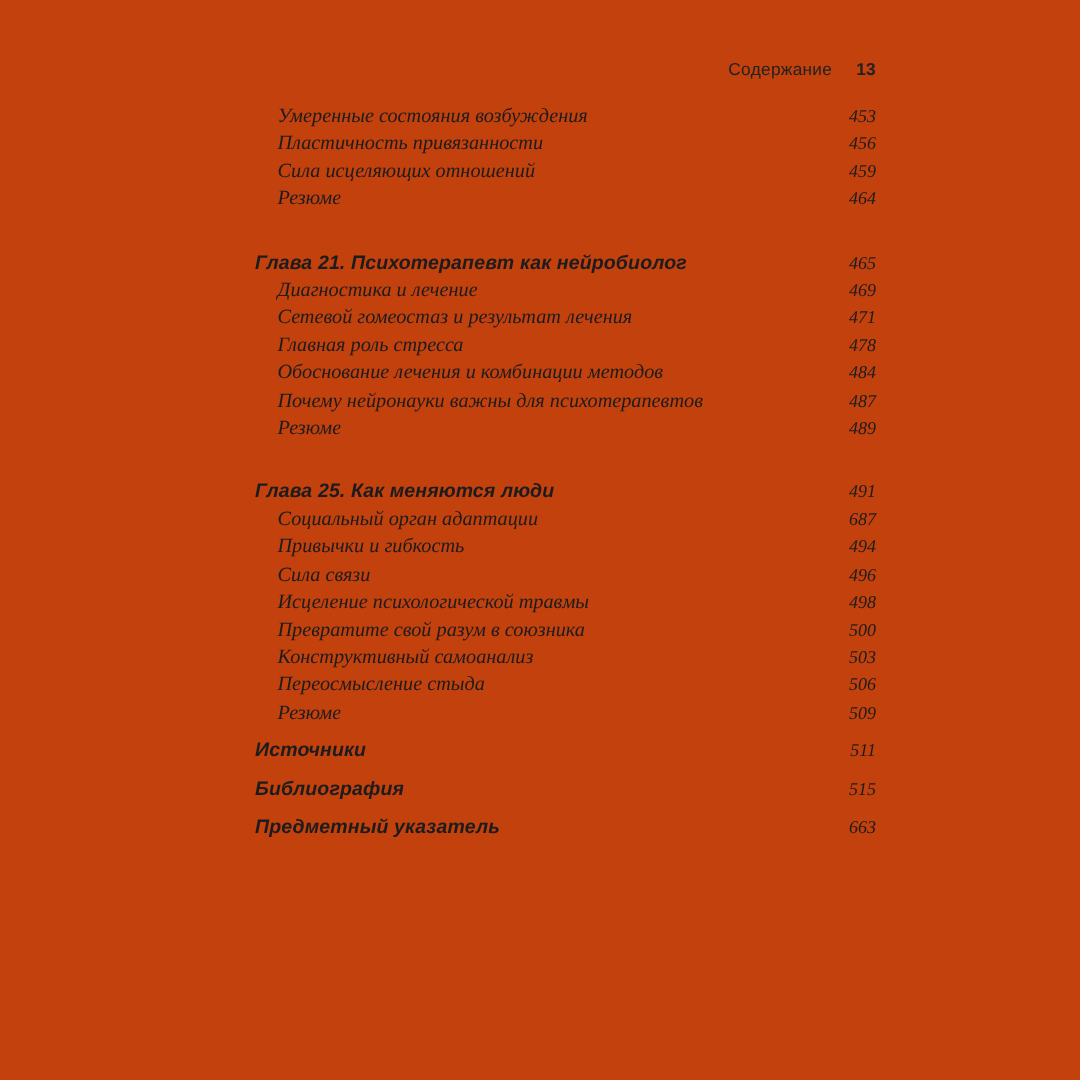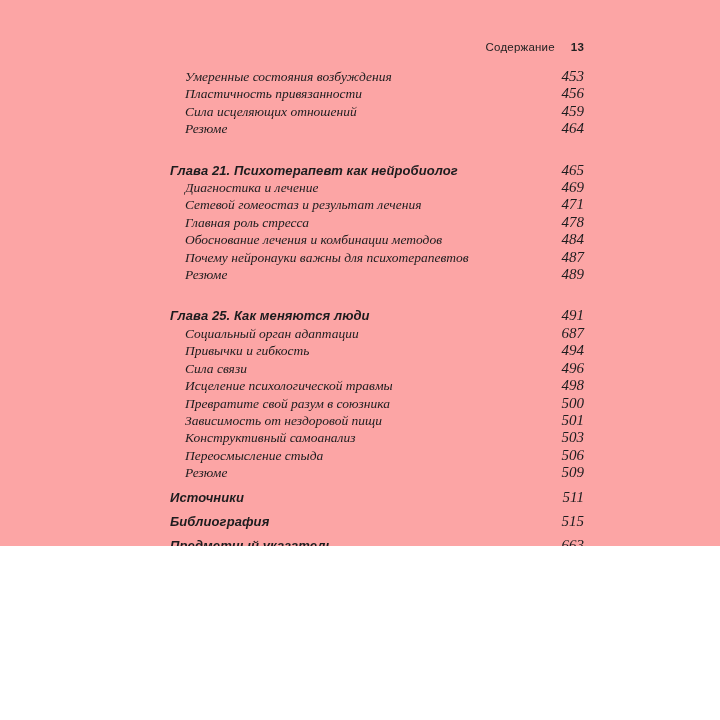--- a/index.html
+++ b/index.html
@@ -10,22 +10,22 @@
   body {
     width: 720px;
     height: 720px;
     font-family: "Liberation Serif", serif;
     color: #1c1c1e;
     -webkit-font-smoothing: antialiased;
   }
   .page {
     position: relative;
     width: 720px;
-    height: 546px;
-    background: #fca5a5;
+    height: 720px;
+    background: #c2410c;
     overflow: hidden;
   }
   .running-head {
     position: absolute;
     top: 41px;
     left: 170px;
     width: 414px;
     text-align: right;
     font-family: "Liberation Sans", sans-serif;
     font-size: 11.5px;
@@ -65,21 +65,21 @@
     letter-spacing: 0.1px;
   }
   .row.chapter {
     margin-top: 24px;
   }
   .row.section {
     margin-top: 7px;
   }
   .row .pagenum {
     font-family: "Liberation Serif", serif;
-    font-size: 15px;
+    font-size: 12px;
     font-weight: normal;
     margin-left: 10px;
   }
 </style>
 </head>
 <body>
 
 <div class="page">
   <div class="running-head">
     <span>Содержание</span><span class="folio">13</span>
@@ -147,24 +147,20 @@
       </div>
       <div class="row sub">
         <span class="label">Исцеление психологической травмы</span>
         <span class="pagenum">498</span>
       </div>
       <div class="row sub">
         <span class="label">Превратите свой разум в союзника</span>
         <span class="pagenum">500</span>
       </div>
       <div class="row sub">
-        <span class="label">Зависимость от нездоровой пищи</span>
-        <span class="pagenum">501</span>
-      </div>
-      <div class="row sub">
         <span class="label">Конструктивный самоанализ</span>
         <span class="pagenum">503</span>
       </div>
       <div class="row sub">
         <span class="label">Переосмысление стыда</span>
         <span class="pagenum">506</span>
       </div>
       <div class="row sub">
         <span class="label">Резюме</span>
         <span class="pagenum">509</span>

